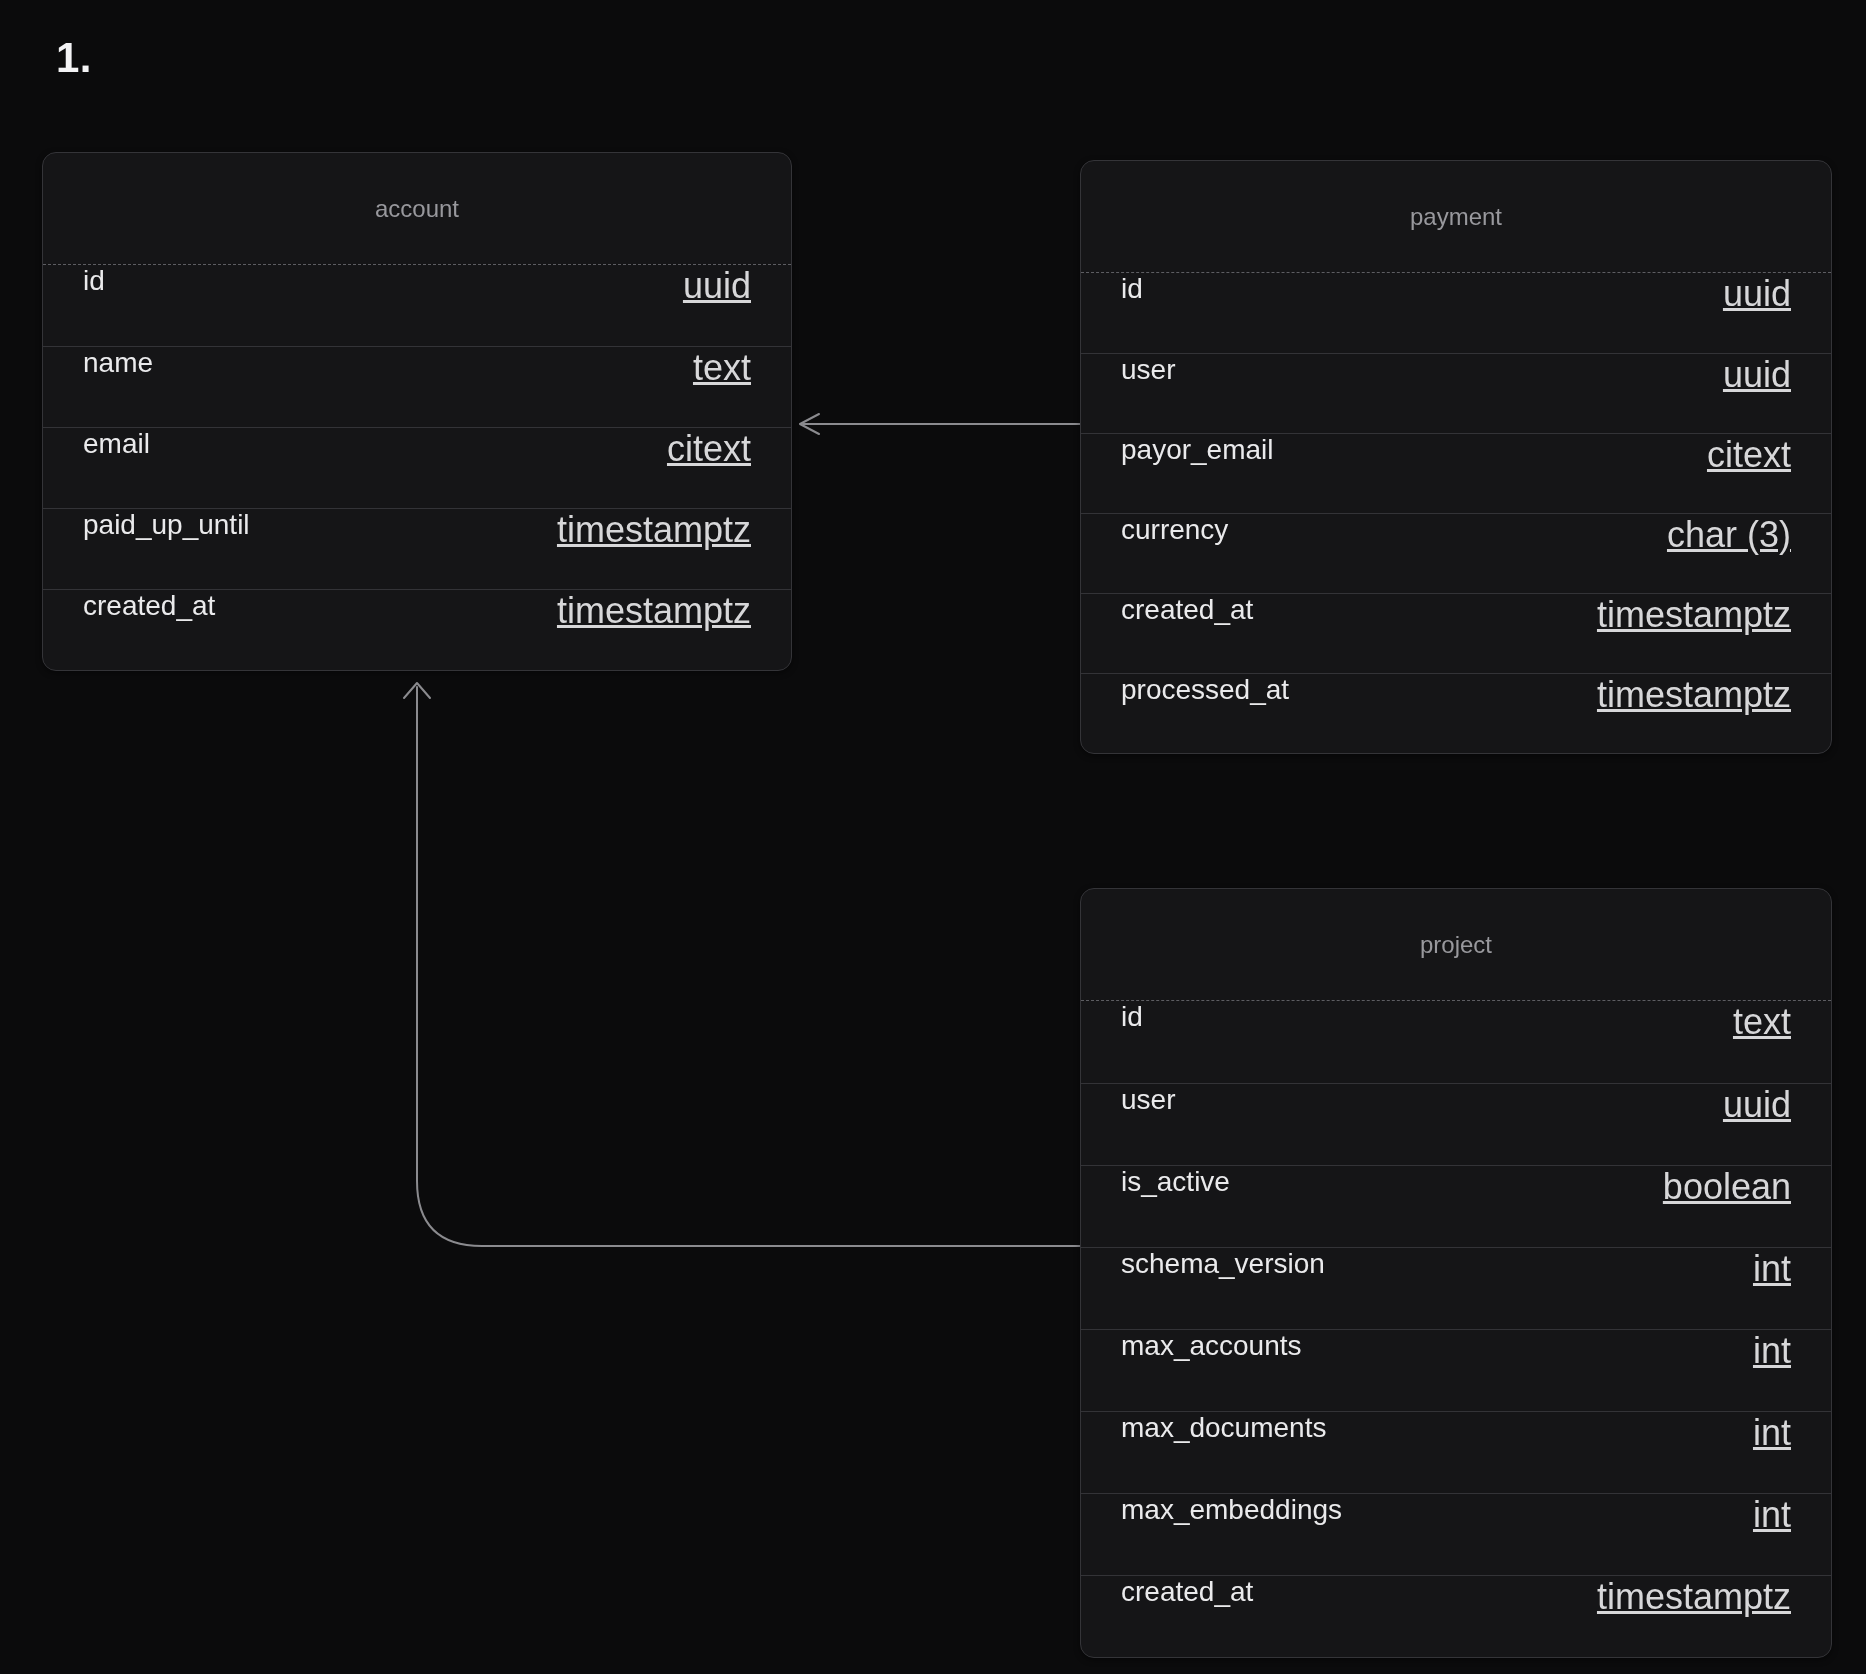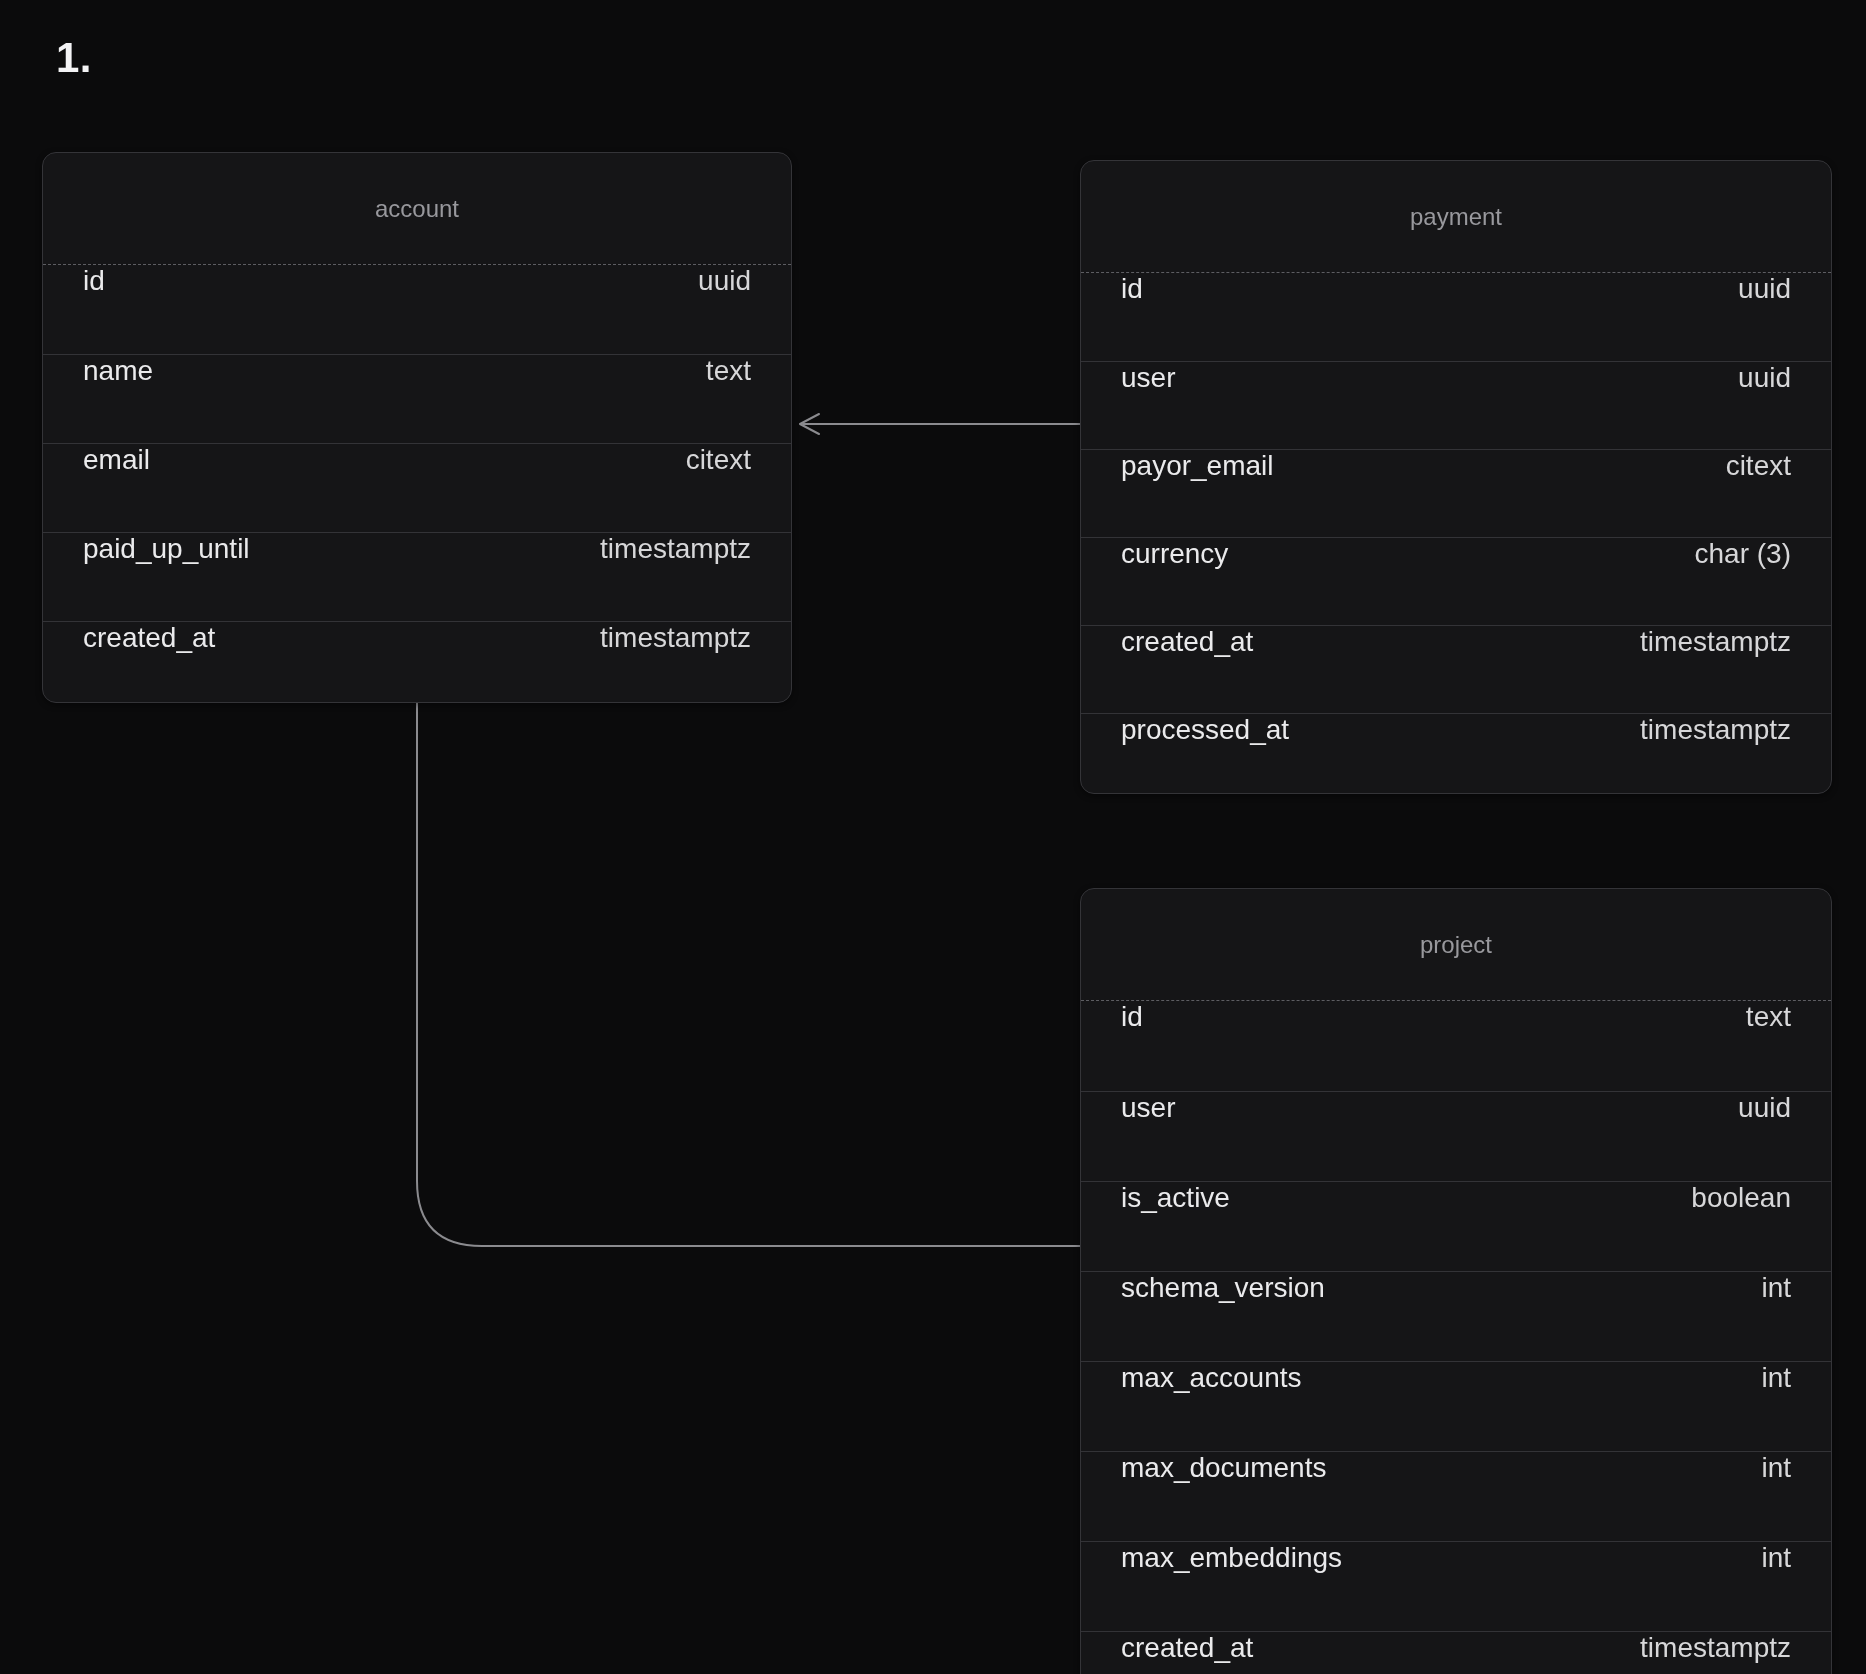--- a/index.html
+++ b/index.html
@@ -56,32 +56,32 @@
   }
   .row {
     display: flex;
     align-items: flex-start;
     justify-content: space-between;
     padding: 0 40px;
     box-sizing: border-box;
   }
   .row + .row {
     border-top: 1px solid #333337;
-    margin-top: 8px;
   }
   .t-account .row  { height: 81px; }
   .t-payment .row  { height: 80px; }
   .t-project .row  { height: 82px; }
   .fname {
     color: #eaeaec;
     font-size: 28px;
   }
   .ftype {
     color: #d7d7d9;
-    font-size: 28px;
+    font-size: 36px;
+    text-decoration: underline;
   }
 </style>
 </head>
 <body>
 
 <div class="canvas">
 
   <h1 class="heading">
     <span>1.</span>
   </h1>

